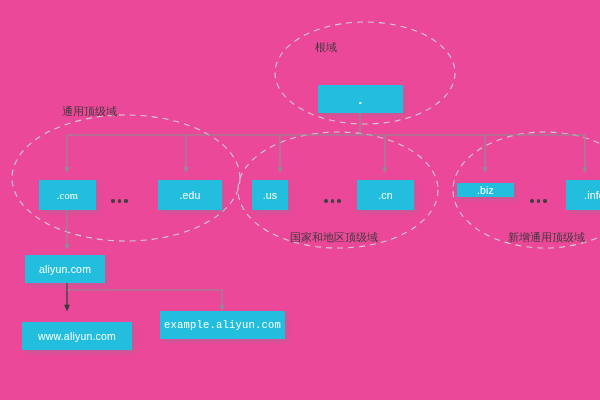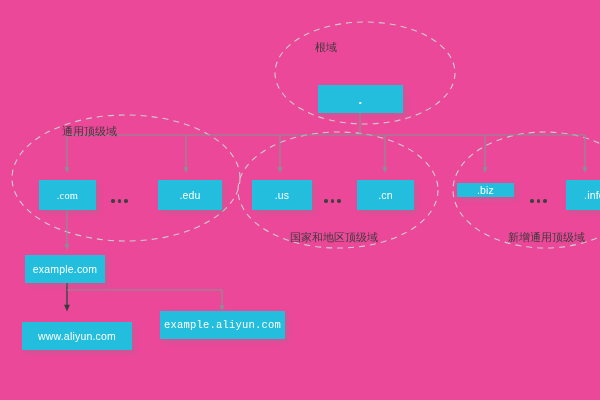--- a/index.html
+++ b/index.html
@@ -98,47 +98,47 @@
     <path d="M585,135 L585,170" fill="none" stroke="#8a8f94" stroke-width="1.2" marker-end="url(#arrowhead)"></path>
 
     <path d="M67,210 L67,247" fill="none" stroke="#8a8f94" stroke-width="1.2" marker-end="url(#arrowhead)"></path>
 
     <path d="M67,283 L67,308" fill="none" stroke="#4a4a4a" stroke-width="1.6" marker-end="url(#arrowhead-dark)"></path>
 
     <path d="M67,290 L222,290 L222,308" fill="none" stroke="#8a8f94" stroke-width="1.2" marker-end="url(#arrowhead)"></path>
   </svg>
 
   <div class="grp-label" style="left:315px; top:40px;">根域</div>
-  <div class="grp-label" style="left:62px; top:104px;margin-top:20px;">通用顶级域</div>
+  <div class="grp-label" style="left:62px; top:104px;">通用顶级域</div>
   <div class="grp-label" style="left:290px; top:230px;">国家和地区顶级域</div>
   <div class="grp-label" style="left:508px; top:230px;">新增通用顶级域</div>
 
   <div class="node root-node" style="left:318px; top:85px; width:85px; height:28px;">.</div>
 
   <div class="node" style="left:39px; top:180px; width:57px; height:30px;font-family:Liberation Serif, serif;">.com</div>
   <div class="node" style="left:158px; top:180px; width:64px; height:30px;text-align:center;">.edu</div>
-  <div class="node" style="left:252px; top:180px; width:60px; height:30px;">.us</div>
+  <div class="node" style="left:252px; top:180px; width:36px; height:30px;">.us</div>
   <div class="node" style="left:357px; top:180px; width:57px; height:30px;">.cn</div>
   <div class="node" style="left:457px; top:183px; width:57px; height:14px;">.biz</div>
   <div class="node" style="left:566px; top:180px; width:57px; height:30px;">.info</div>
 
   <div class="dots" style="left:111px; top:199px;">
       <i></i>
       <i></i>
       <i></i>
     </div>
   <div class="dots" style="left:324px; top:199px;">
       <i></i>
       <i></i>
       <i></i>
     </div>
   <div class="dots" style="left:530px; top:199px;">
       <i></i>
       <i></i>
       <i></i>
     </div>
 
-  <div class="node" style="left:25px; top:255px; width:80px; height:28px;">example.com</div>
+  <div class="node" style="left:25px; top:255px; width:80px; height:28px;">aliyun.com</div>
 
   <div class="node" style="left:22px; top:322px; width:110px; height:28px;">www.aliyun.com</div>
   <div class="node" style="left:160px; top:311px; width:125px; height:28px;font-family:Liberation Mono, monospace;">example.aliyun.com</div>
 
 </div>
 
 </body></html>

